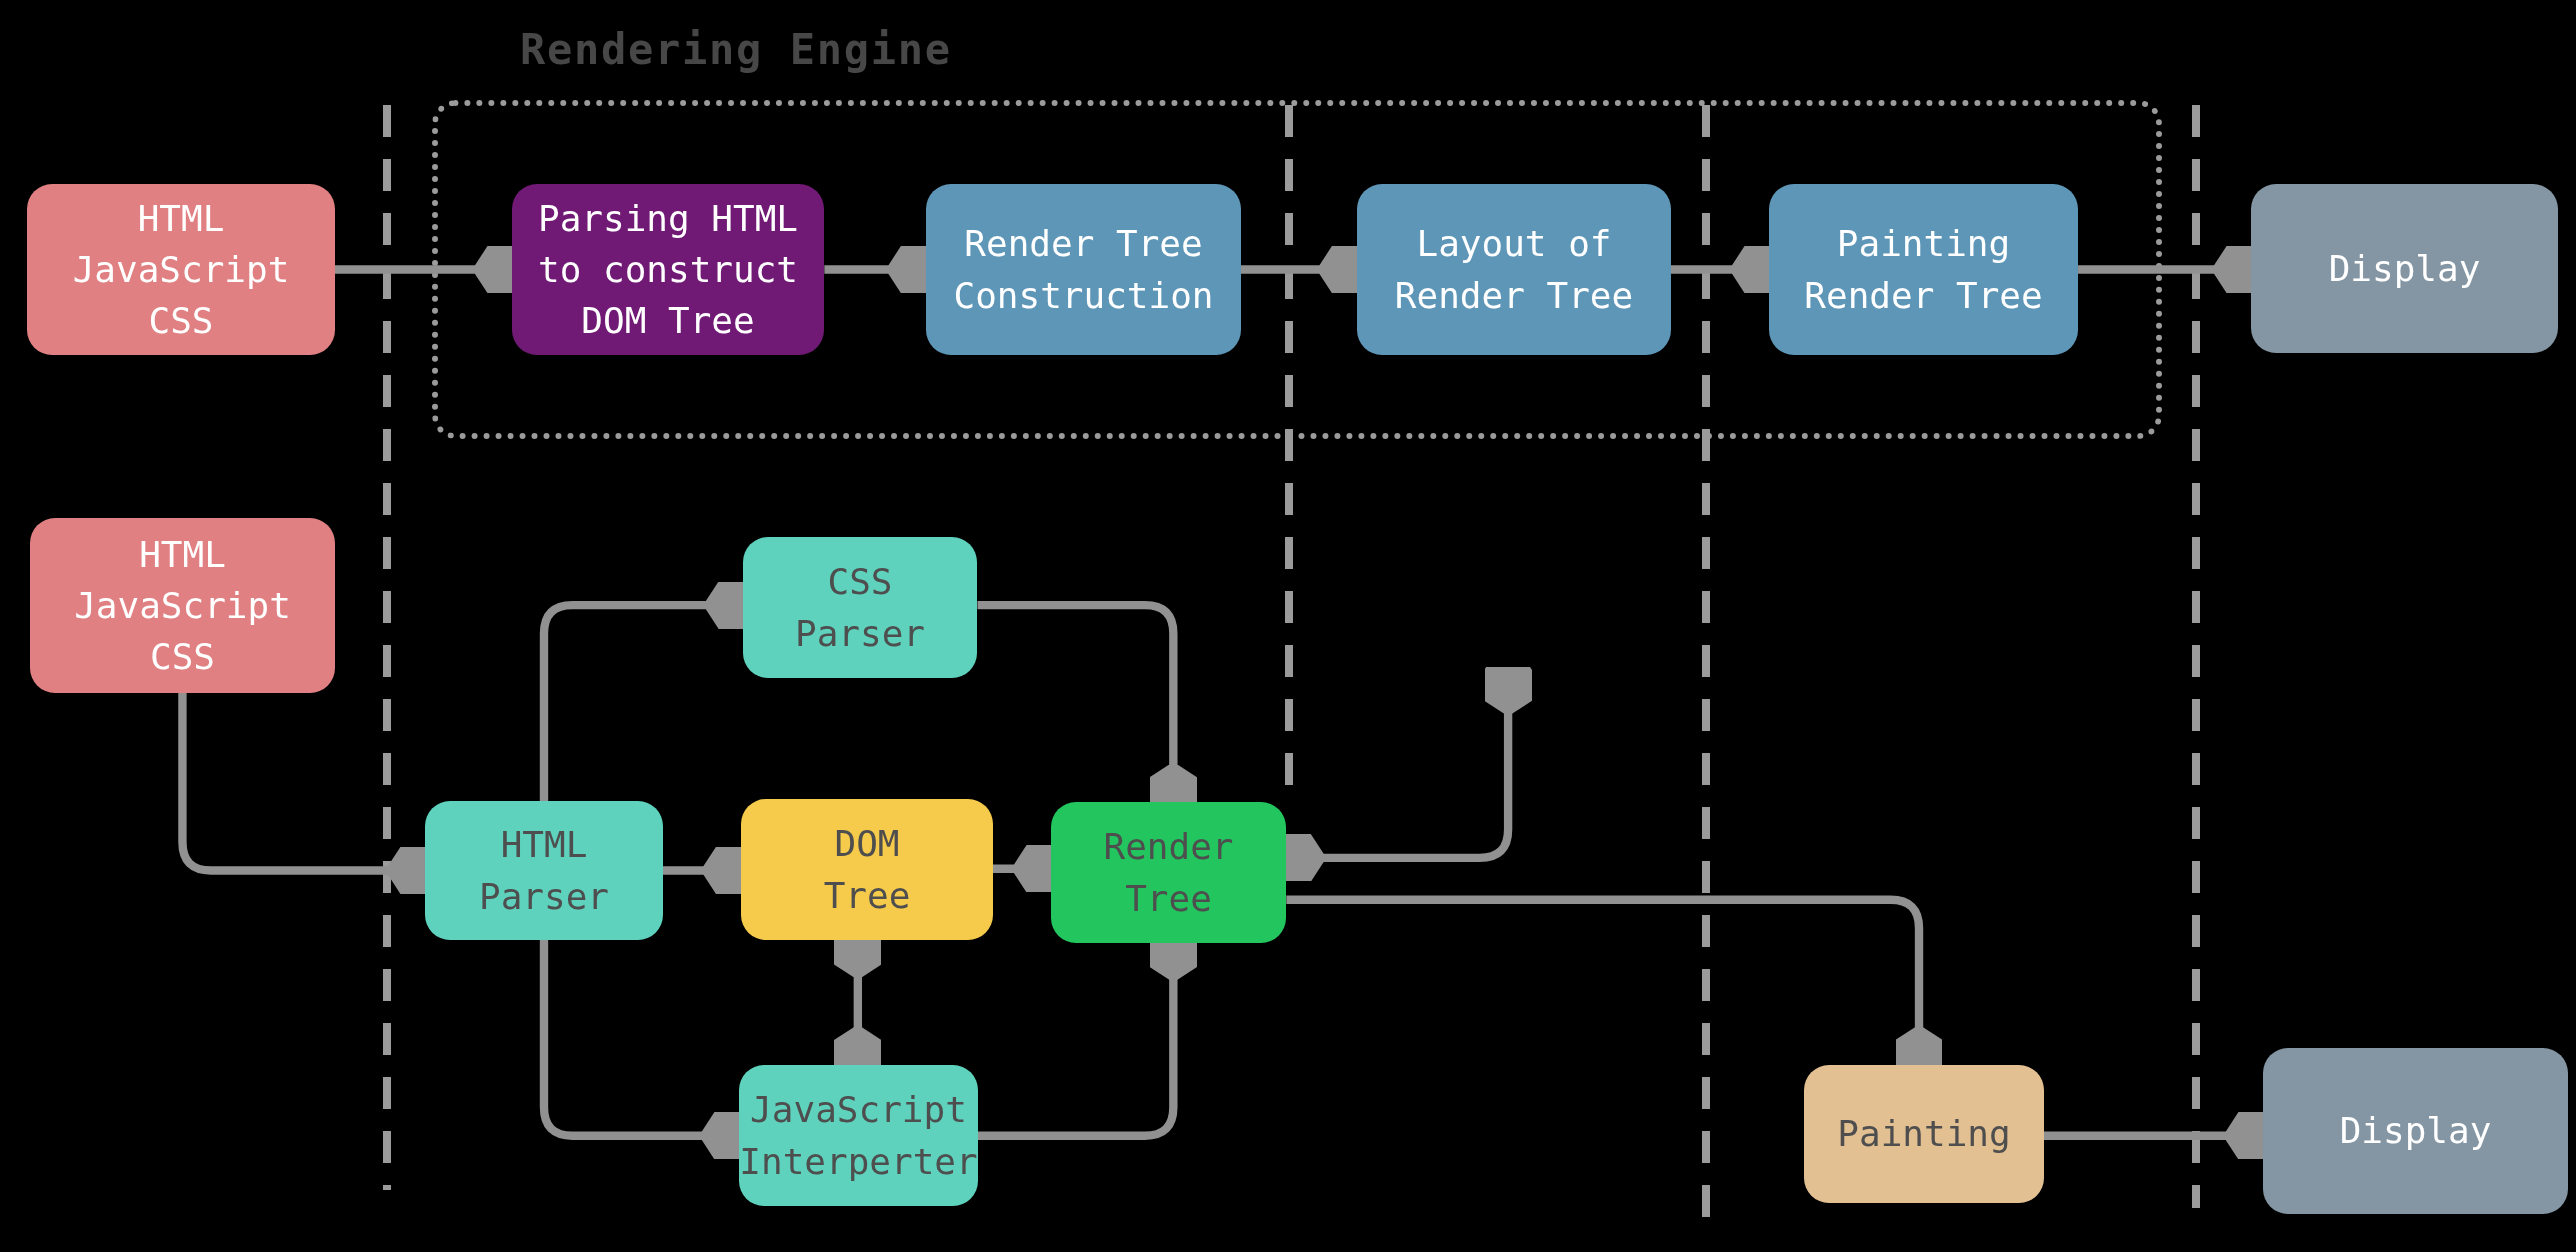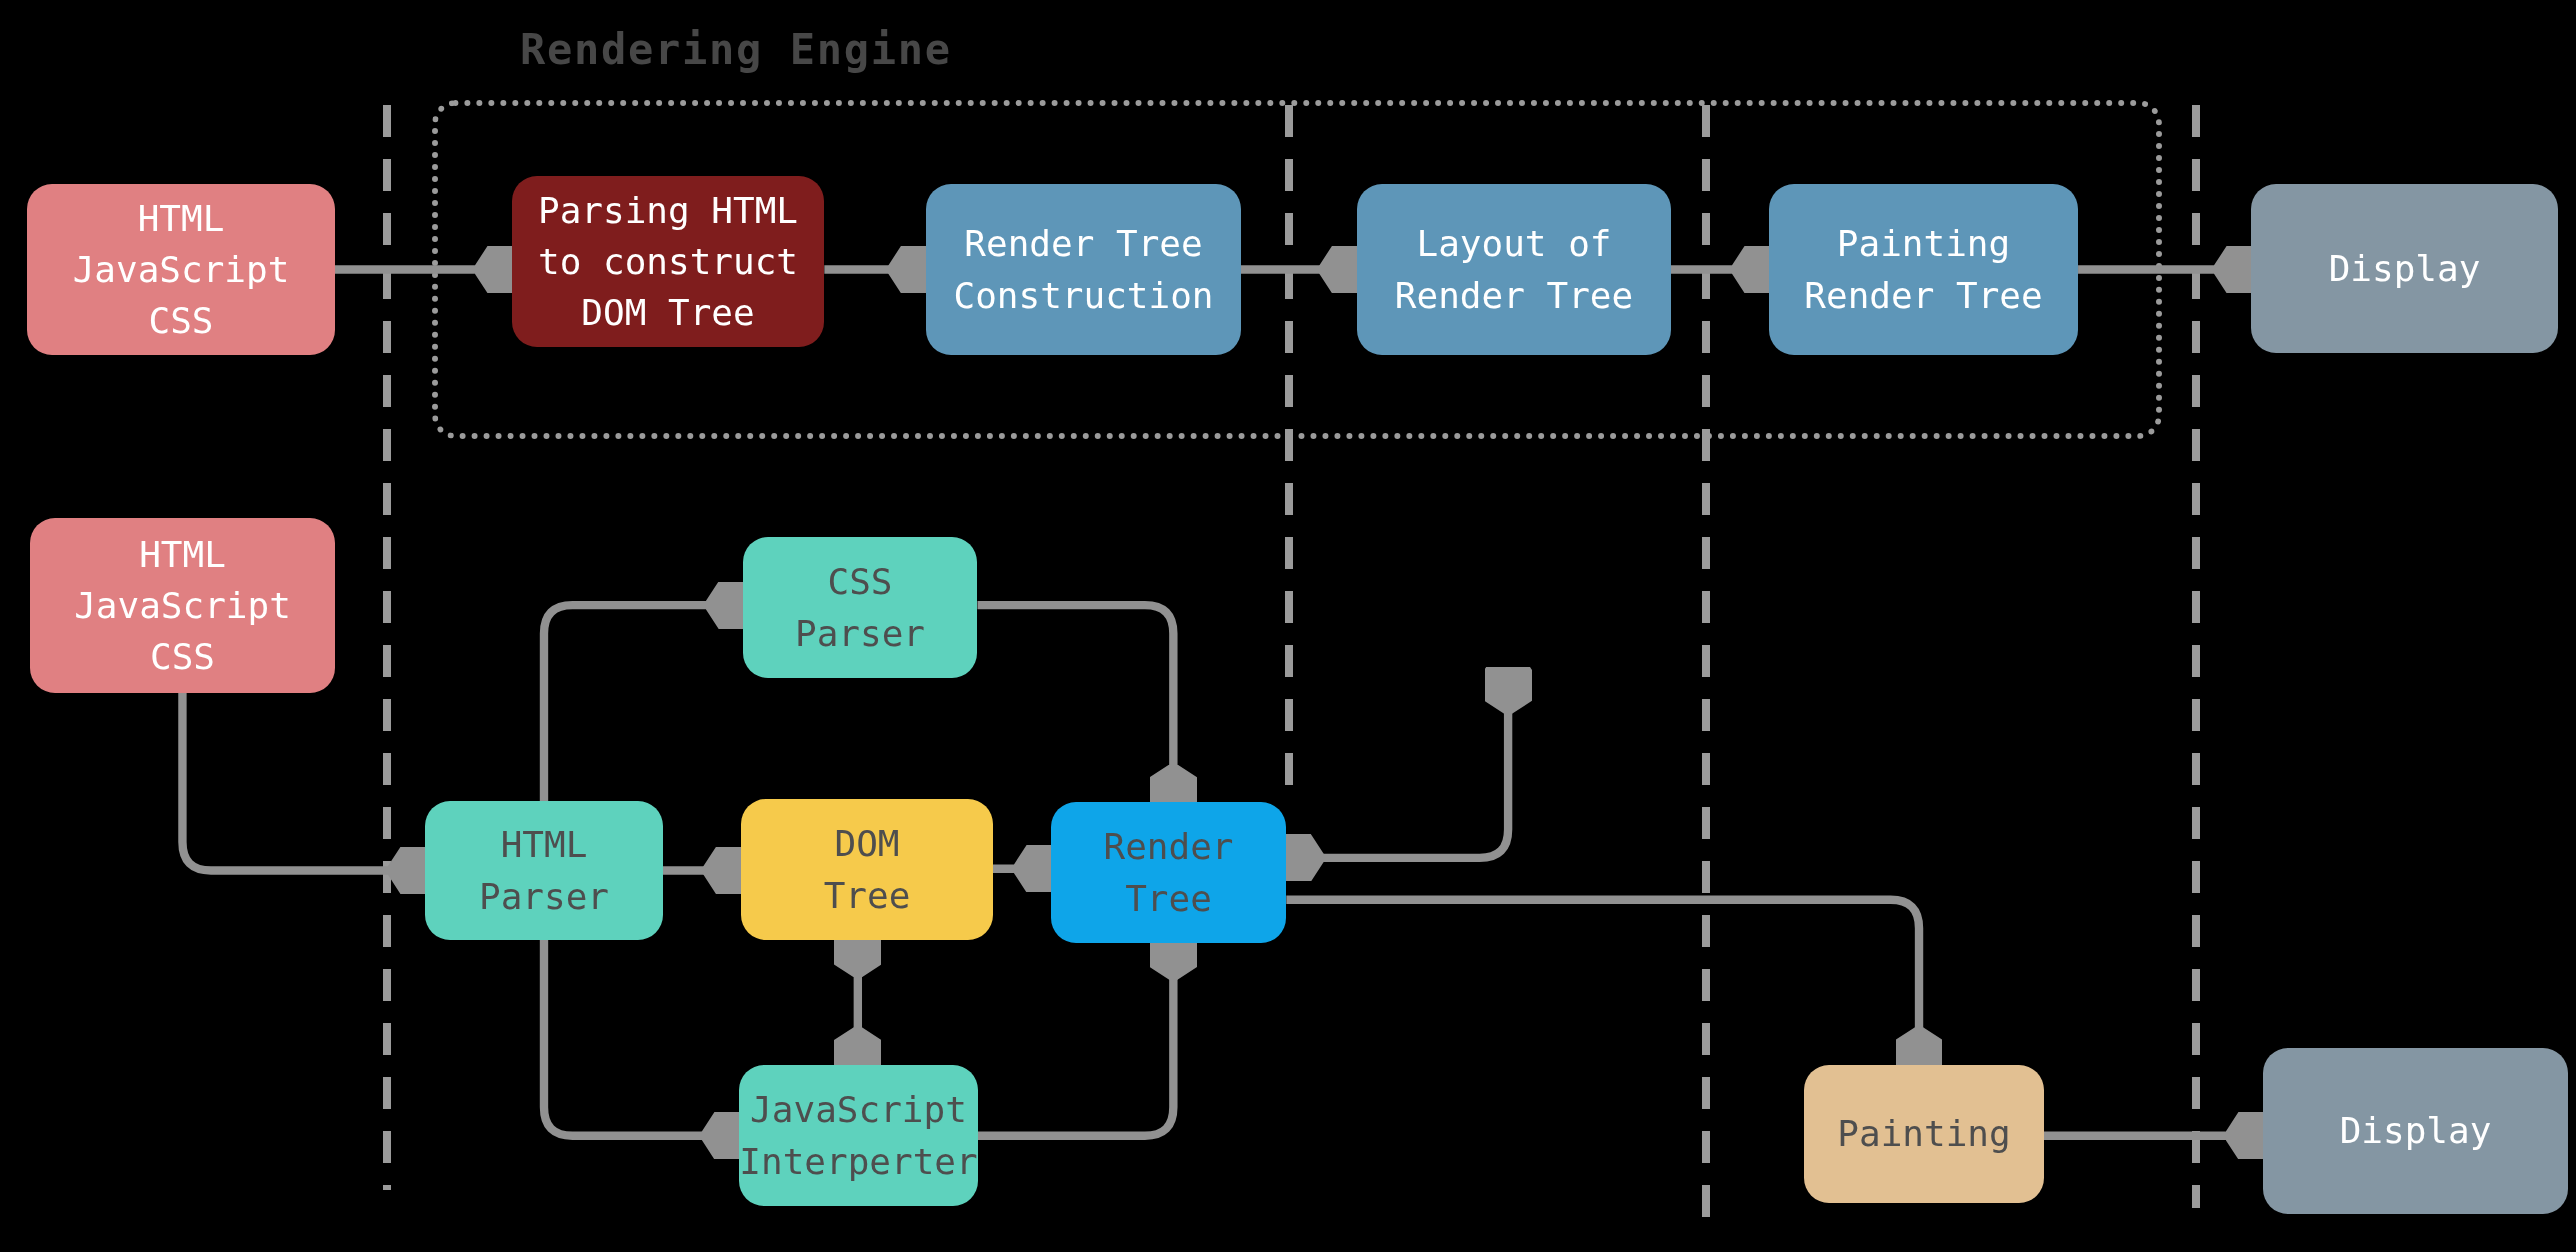--- a/index.html
+++ b/index.html
@@ -100,41 +100,41 @@
     <path d="M1168,1357 L1368,1357 Q1402,1357 1402,1323 L1402,1126" marker-end="url(#head)"></path>
     <path d="M1025,1123 L1025,1272" marker-start="url(#head)" marker-end="url(#head)"></path>
     <path d="M1537,1025 L1768,1025 Q1802,1025 1802,991 L1802,808" marker-start="url(#head)" marker-end="url(#head)"></path>
     <path d="M1537,1075 L2259,1075 Q2293,1075 2293,1109 L2293,1272" marker-end="url(#head)"></path>
     <path d="M2442,1357 L2704,1357" marker-end="url(#head)"></path>
   </svg>
 
   <div class="node light" style="left: 27px; top: 184px; width: 308px; height: 171px; background: rgb(224, 128, 130);">HTML
 JavaScript
 CSS</div>
-  <div class="node light" style="left: 512px; top: 176px; width: 312px; height: 171px; background: #7f1d1d;">Parsing HTML
+  <div class="node light" style="left: 512px; top: 184px; width: 312px; height: 171px; background: #701a75;">Parsing HTML
 to construct
 DOM Tree</div>
   <div class="node light" style="left: 926px; top: 184px; width: 315px; height: 171px; background: rgb(94, 150, 184);">Render Tree
 Construction</div>
   <div class="node light" style="left: 1357px; top: 184px; width: 314px; height: 171px; background: rgb(94, 150, 184);">Layout of
 Render Tree</div>
   <div class="node light" style="left: 1769px; top: 184px; width: 309px; height: 171px; background: rgb(94, 150, 184);">Painting
 Render Tree</div>
   <div class="node light" style="left: 2251px; top: 184px; width: 307px; height: 169px; background: rgb(132, 150, 163);">Display</div>
 
   <div class="node light" style="left: 30px; top: 518px; width: 305px; height: 175px; background: rgb(224, 128, 130);">HTML
 JavaScript
 CSS</div>
   <div class="node dark" style="left: 743px; top: 537px; width: 234px; height: 141px; background: rgb(94, 210, 189);">CSS
 Parser</div>
   <div class="node dark" style="left: 425px; top: 801px; width: 238px; height: 139px; background: rgb(94, 210, 189);">HTML
 Parser</div>
   <div class="node dark" style="left: 741px; top: 799px; width: 252px; height: 141px; background: rgb(246, 202, 75);">DOM
 Tree</div>
-  <div class="node dark" style="left: 1051px; top: 802px; width: 235px; height: 141px; background: #0ea5e9;">Render
+  <div class="node dark" style="left: 1051px; top: 802px; width: 235px; height: 141px; background: #22c55e;">Render
 Tree</div>
   <div class="node dark" style="left: 739px; top: 1065px; width: 239px; height: 141px; background: rgb(94, 210, 189);">JavaScript
 Interperter</div>
   <div class="node dark" style="left: 1804px; top: 1065px; width: 240px; height: 138px; background: rgb(226, 192, 146);">Painting</div>
   <div class="node light" style="left: 2263px; top: 1048px; width: 305px; height: 166px; background: rgb(132, 150, 163);">Display</div>
 
 </div>
 
 
 </body></html>

